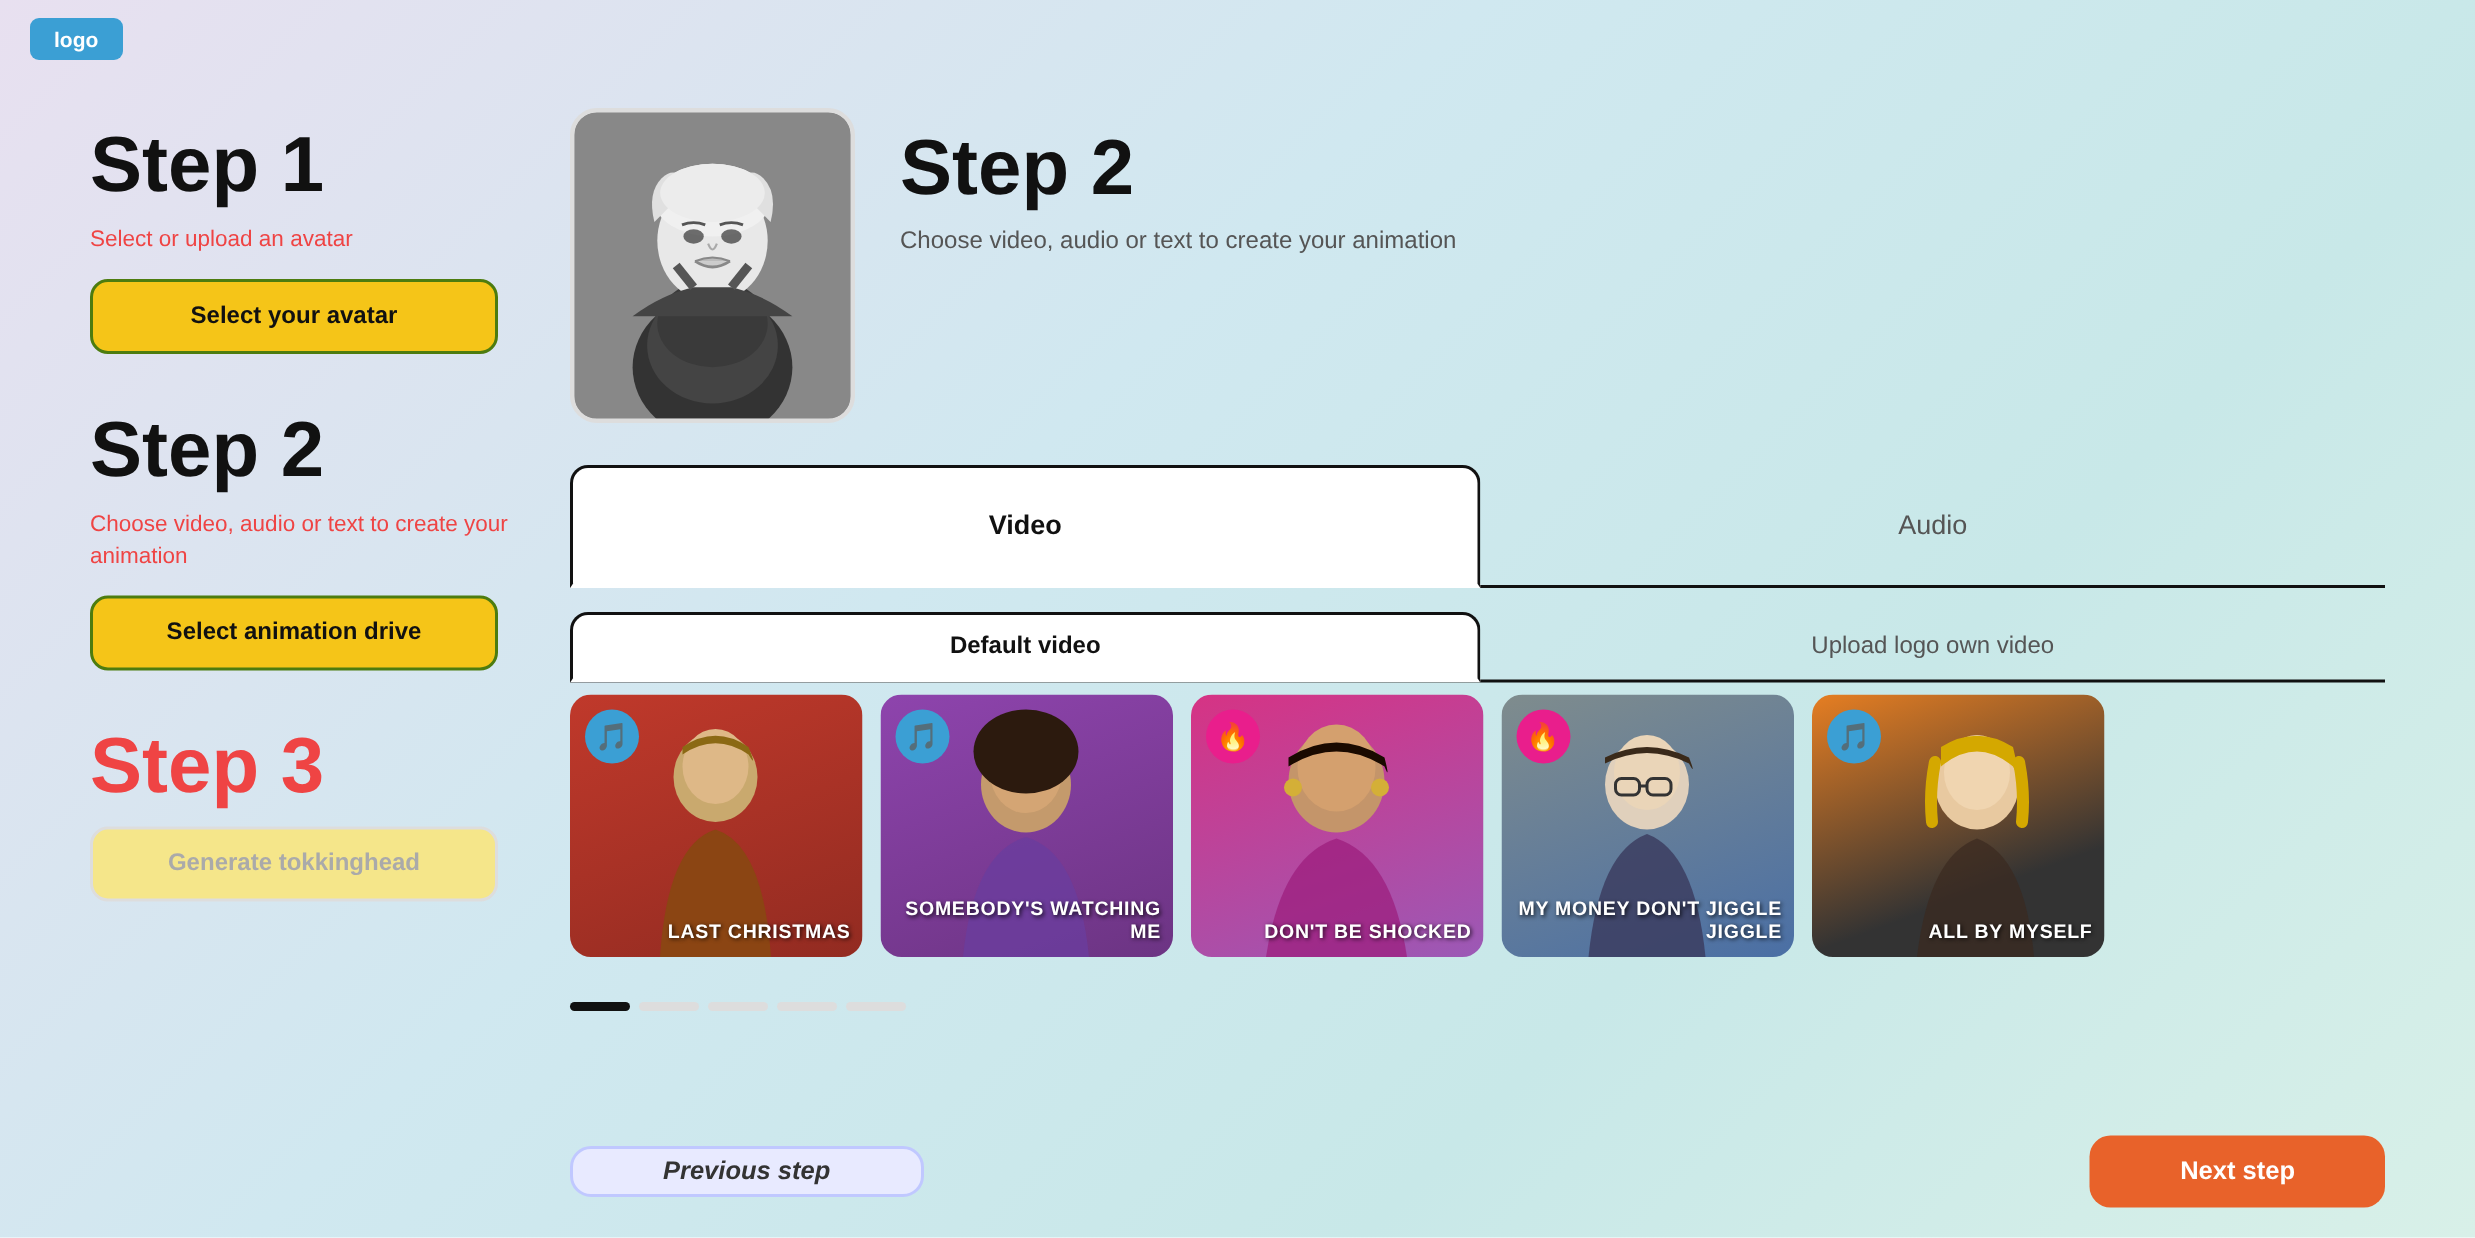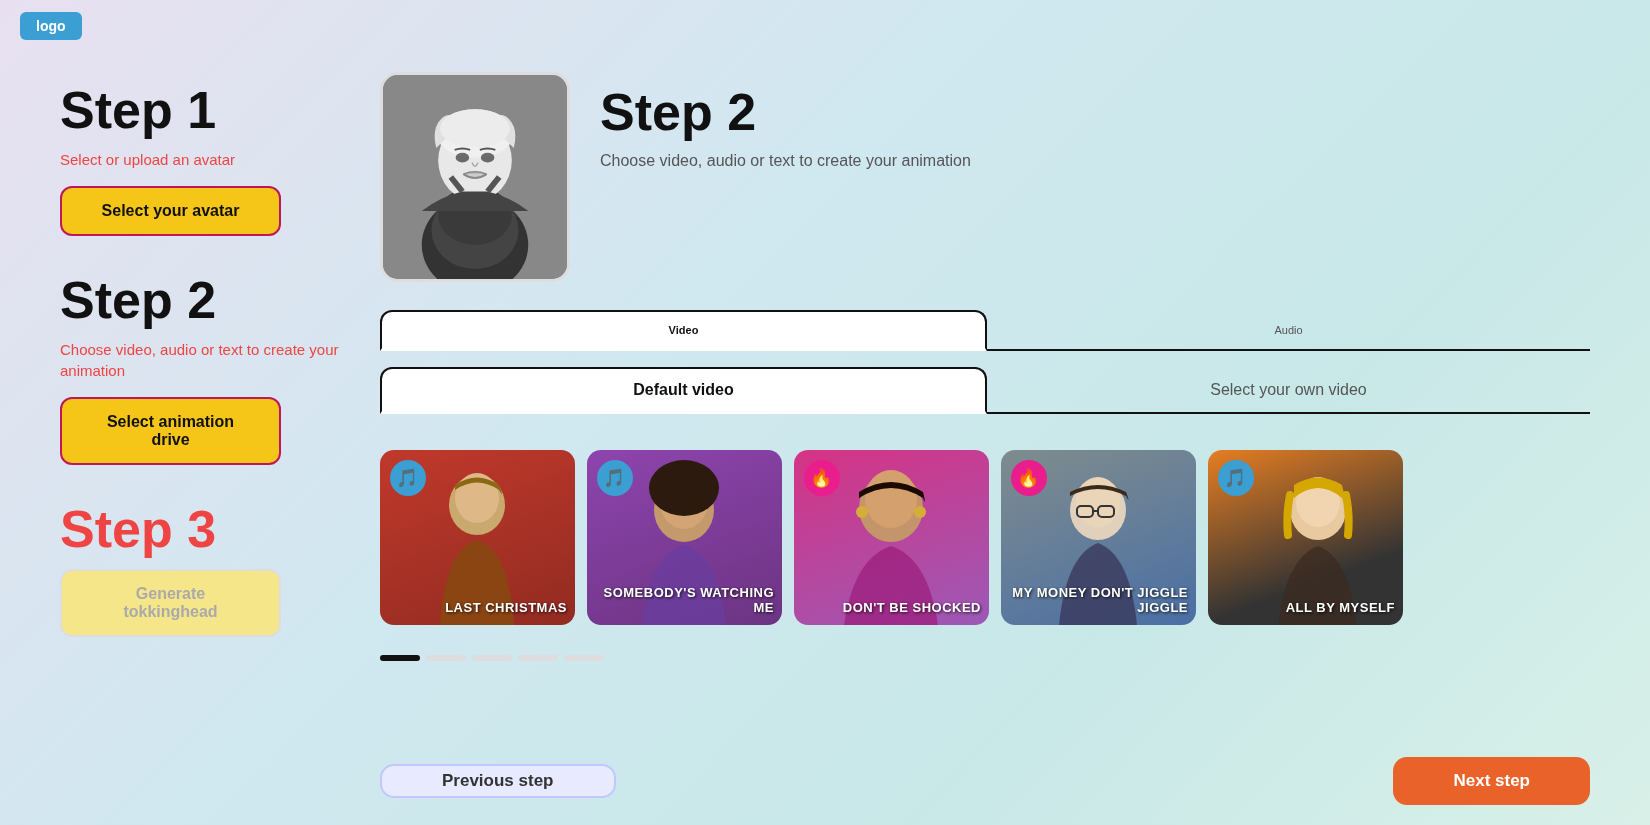--- a/index.html
+++ b/index.html
@@ -64,28 +64,28 @@
       margin-bottom: 16px;
       line-height: 1.4;
     }
 
     .step-desc.muted {
       color: #ccc;
     }
 
     .btn-yellow {
       background: #f5c518;
-      border: 2px solid #be185d;
+      border: 2px solid #4d7c0f;
       border-radius: 12px;
       padding: 14px 28px;
       font-size: 16px;
       font-weight: 700;
       color: #111;
       cursor: pointer;
-      width: 221px;
+      width: 272px;
       text-align: center;
     }
 
     .btn-yellow.muted {
       background: #f5e68a;
       border-color: #ddd;
       color: #aaa;
       cursor: default;
     }
 
@@ -137,22 +137,22 @@
       display: flex;
       align-items: center;
       gap: 0;
       border-bottom: 2px solid #111;
       margin-bottom: 16px;
     }
 
     .tab-item {
       flex: 1;
       text-align: center;
-      padding: 12px 20px;
-      font-size: 11px;
+      padding: 28px 20px;
+      font-size: 18px;
       font-weight: 500;
       cursor: pointer;
       border: none;
       background: transparent;
       color: #555;
     }
 
     .tab-item.active {
       background: white;
       border: 2px solid #111;
@@ -162,21 +162,21 @@
       color: #111;
       margin-bottom: -2px;
     }
 
     
     .sub-tabs-row {
       display: flex;
       align-items: center;
       gap: 0;
       border-bottom: 2px solid #111;
-      margin-bottom: 36px;
+      margin-bottom: 8px;
     }
 
     .sub-tab-item {
       flex: 1;
       text-align: center;
       padding: 12px 20px;
       font-size: 16px;
       font-weight: 500;
       cursor: pointer;
       border: none;
@@ -289,20 +289,21 @@
 
     .btn-prev {
       background: #e8eaff;
       border: 2px solid #c0c8ff;
       border-radius: 14px;
       padding: 5px 60px;
       font-size: 17px;
       font-weight: 600;
       color: #333;
       cursor: pointer;
+      font-style: italic;
     }
 
     .btn-next {
       background: #e8622a;
       border: none;
       border-radius: 14px;
       padding: 14px 60px;
       font-size: 17px;
       font-weight: 700;
       color: white;
@@ -390,21 +391,21 @@
       </div>
     </div>
 
     <div class="tabs-row">
       <button class="tab-item active">Video</button>
       <button class="tab-item">Audio</button>
     </div>
 
     <div class="sub-tabs-row">
       <button class="sub-tab-item active">Default video</button>
-      <button class="sub-tab-item">Select your own video</button>
+      <button class="sub-tab-item">Upload logo own video</button>
     </div>
 
     <div class="video-grid">
 
       <div class="video-card">
         <div class="video-card-bg red">
           <div class="video-icon blue">🎵</div>
 
           <svg viewBox="0 0 195 175" style="position:absolute;top:0;left:0;width:100%;height:100%">
             <ellipse cx="97" cy="55" rx="28" ry="30" fill="#c9a96e"></ellipse>

